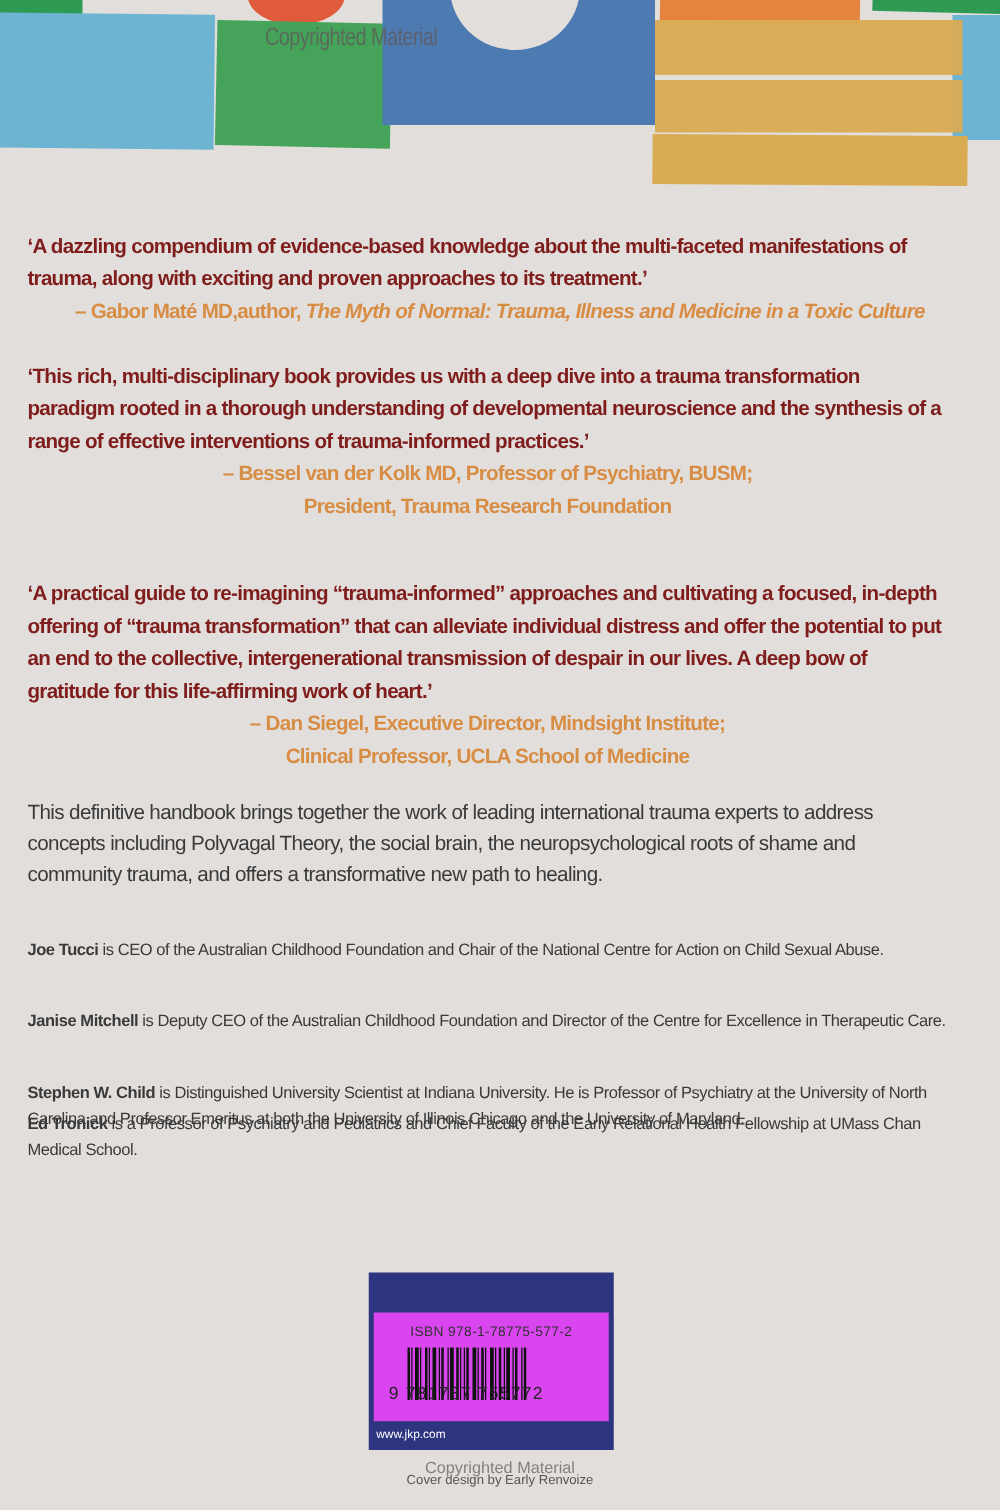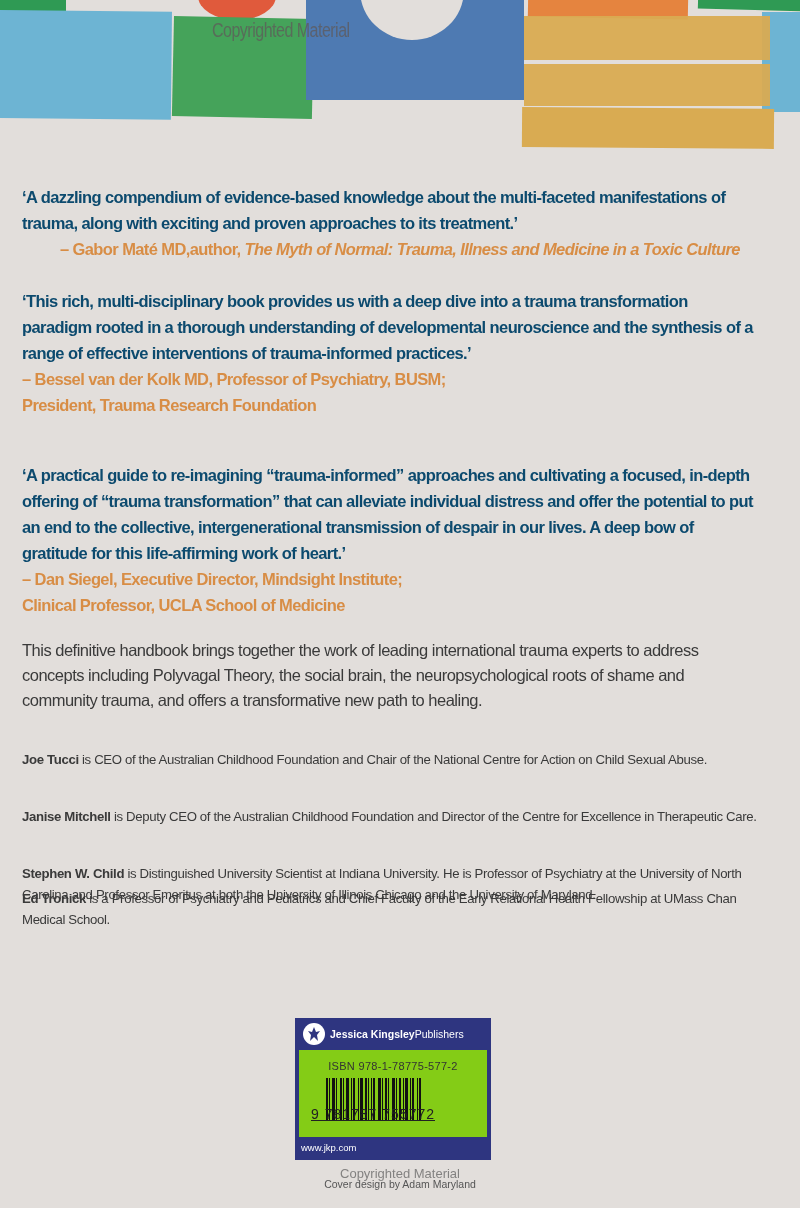--- a/index.html
+++ b/index.html
@@ -12,27 +12,27 @@
   .art { position:absolute; left:0; top:0; width:800px; height:160px; overflow:hidden; }
   .blk { position:absolute; }
   .copyright-top {
     position:absolute; left:212px; top:22px;
     font-family:"Liberation Sans", sans-serif;
     font-size:16px; color:rgba(95,90,90,0.75); letter-spacing:-0.5px;
     transform:scaleY(1.25);
   }
   .quote-block { position:absolute; left:22px; width:736px; }
   .quote-text {
-    color:#0c4a6e; font-weight:bold; font-size:16.5px; line-height:26px;
+    color:#7f1d1d; font-weight:bold; font-size:16.5px; line-height:26px;
     font-family:"Liberation Sans Narrow","Liberation Sans", sans-serif;
     letter-spacing:-0.6px; margin:0;
   }
   .attr {
     color:#d88d45; font-weight:bold; font-size:16.5px; line-height:26px;
-    text-align:left; letter-spacing:-0.6px; margin:0;
+    text-align:center; letter-spacing:-0.6px; margin:0;
   }
   .attr.left { text-align:left; padding-left:38px; }
   .attr i { font-style:italic; }
   .desc {
     position:absolute; left:22px; top:638px; width:740px;
     color:#3a3a3a; font-size:16.5px; line-height:25px; letter-spacing:-0.5px; margin:0;
   }
   .bio {
     position:absolute; left:22px; width:740px;
     color:#3a3a3a; font-size:13.2px; line-height:21px; letter-spacing:-0.35px; margin:0;
@@ -44,26 +44,26 @@
   }
   .isbn-head {
     height:32px; display:flex; align-items:center; padding-left:8px;
     color:#fff; font-size:10.5px; font-weight:bold;
   }
   .logo {
     width:22px; height:22px; border-radius:50%; background:#fff; margin-right:5px;
     position:relative;
   }
   .isbn-white {
-    position:absolute; left:4px; top:32px; width:188px; height:87px; background:#84cc16;
+    position:absolute; left:4px; top:32px; width:188px; height:87px; background:#d946ef;
   }
   .isbn-num { text-align:center; font-size:11px; color:#333; margin-top:10px; letter-spacing:0.3px; }
   .barcode { position:absolute; left:27px; top:28px; width:136px; height:42px; display:flex; }
   .barcode span { display:block; height:100%; background:#111; }
-  .bar-digits { position:absolute; left:12px; top:56px; font-size:14px; color:#222; background:transparent; letter-spacing:1px;text-decoration:underline; }
+  .bar-digits { position:absolute; left:12px; top:56px; font-size:14px; color:#222; background:transparent; letter-spacing:1px; }
   .isbn-url { position:absolute; left:6px; top:124px; color:#fff; font-size:9.5px; }
   .credit {
     position:absolute; left:0; width:800px; text-align:center; font-size:10.5px; color:#555;
   }
 </style>
 </head>
 <body>
 
 <div class="art">
   <div class="blk" style="left:0;top:0;width:66px;height:14px;background:#2f9a54;"></div>
@@ -99,29 +99,20 @@
 </div>
 
 <p class="desc">This definitive handbook brings together the work of leading international trauma experts to address concepts including Polyvagal Theory, the social brain, the neuropsychological roots of shame and community trauma, and offers a transformative new path to healing.</p>
 
 <p class="bio" style="top:749px;"><b>Joe Tucci</b><span> is CEO of the Australian Childhood Foundation and Chair of the National Centre for Action on Child Sexual Abuse.</span></p>
 <p class="bio" style="top:806px;"><b>Janise Mitchell</b><span> is Deputy CEO of the Australian Childhood Foundation and Director of the Centre for Excellence in Therapeutic Care.</span></p>
 <p class="bio" style="top:863px;"><b>Stephen W. Child</b><span> is Distinguished University Scientist at Indiana University. He is Professor of Psychiatry at the University of North Carolina and Professor Emeritus at both the University of Illinois Chicago and the University of Maryland.</span></p>
 <p class="bio" style="top:888px;"><b>Ed Tronick</b><span> is a Professor of Psychiatry and Pediatrics and Chief Faculty of the Early Relational Health Fellowship at UMass Chan Medical School.</span></p>
 
 <div class="isbn-box">
-  <div class="isbn-head">
-    <div class="logo">
-      <svg width="22" height="22" viewBox="0 0 22 22">
-          <path d="M11 4 L13 9 L17 8 L14 12 L15 18 L11 14 L7 18 L8 12 L5 8 L9 9 Z" fill="#2e3580"></path>
-        </svg>
-    </div>
-    <span>Jessica Kingsley</span>
-      <span style="font-weight:normal;"> Publishers</span>
-  </div>
   <div class="isbn-white">
     <div class="isbn-num">ISBN 978-1-78775-577-2</div>
     <div class="barcode">
       <span style="width:2px;margin-right:1px;"></span>
         <span style="width:1px;margin-right:2px;"></span>
         <span style="width:3px;margin-right:1px;"></span>
         <span style="width:1px;margin-right:3px;"></span>
         <span style="width:2px;margin-right:1px;"></span>
         <span style="width:1px;margin-right:2px;"></span>
         <span style="width:3px;margin-right:2px;"></span>
@@ -146,13 +137,13 @@
         <span style="width:2px;margin-right:3px;"></span>
         <span style="width:1px;margin-right:1px;"></span>
         <span style="width:2px;margin-right:1px;"></span>
     </div>
     <div class="bar-digits">9 781787 755772</div>
   </div>
   <div class="isbn-url">www.jkp.com</div>
 </div>
 
 <div class="credit" style="top:1166px;font-size:13px;color:rgba(90,90,90,0.7);">Copyrighted Material</div>
-<div class="credit" style="top:1178px;">Cover design by Adam Maryland</div>
+<div class="credit" style="top:1178px;">Cover design by Early Renvoize</div>
 
 </body></html>

